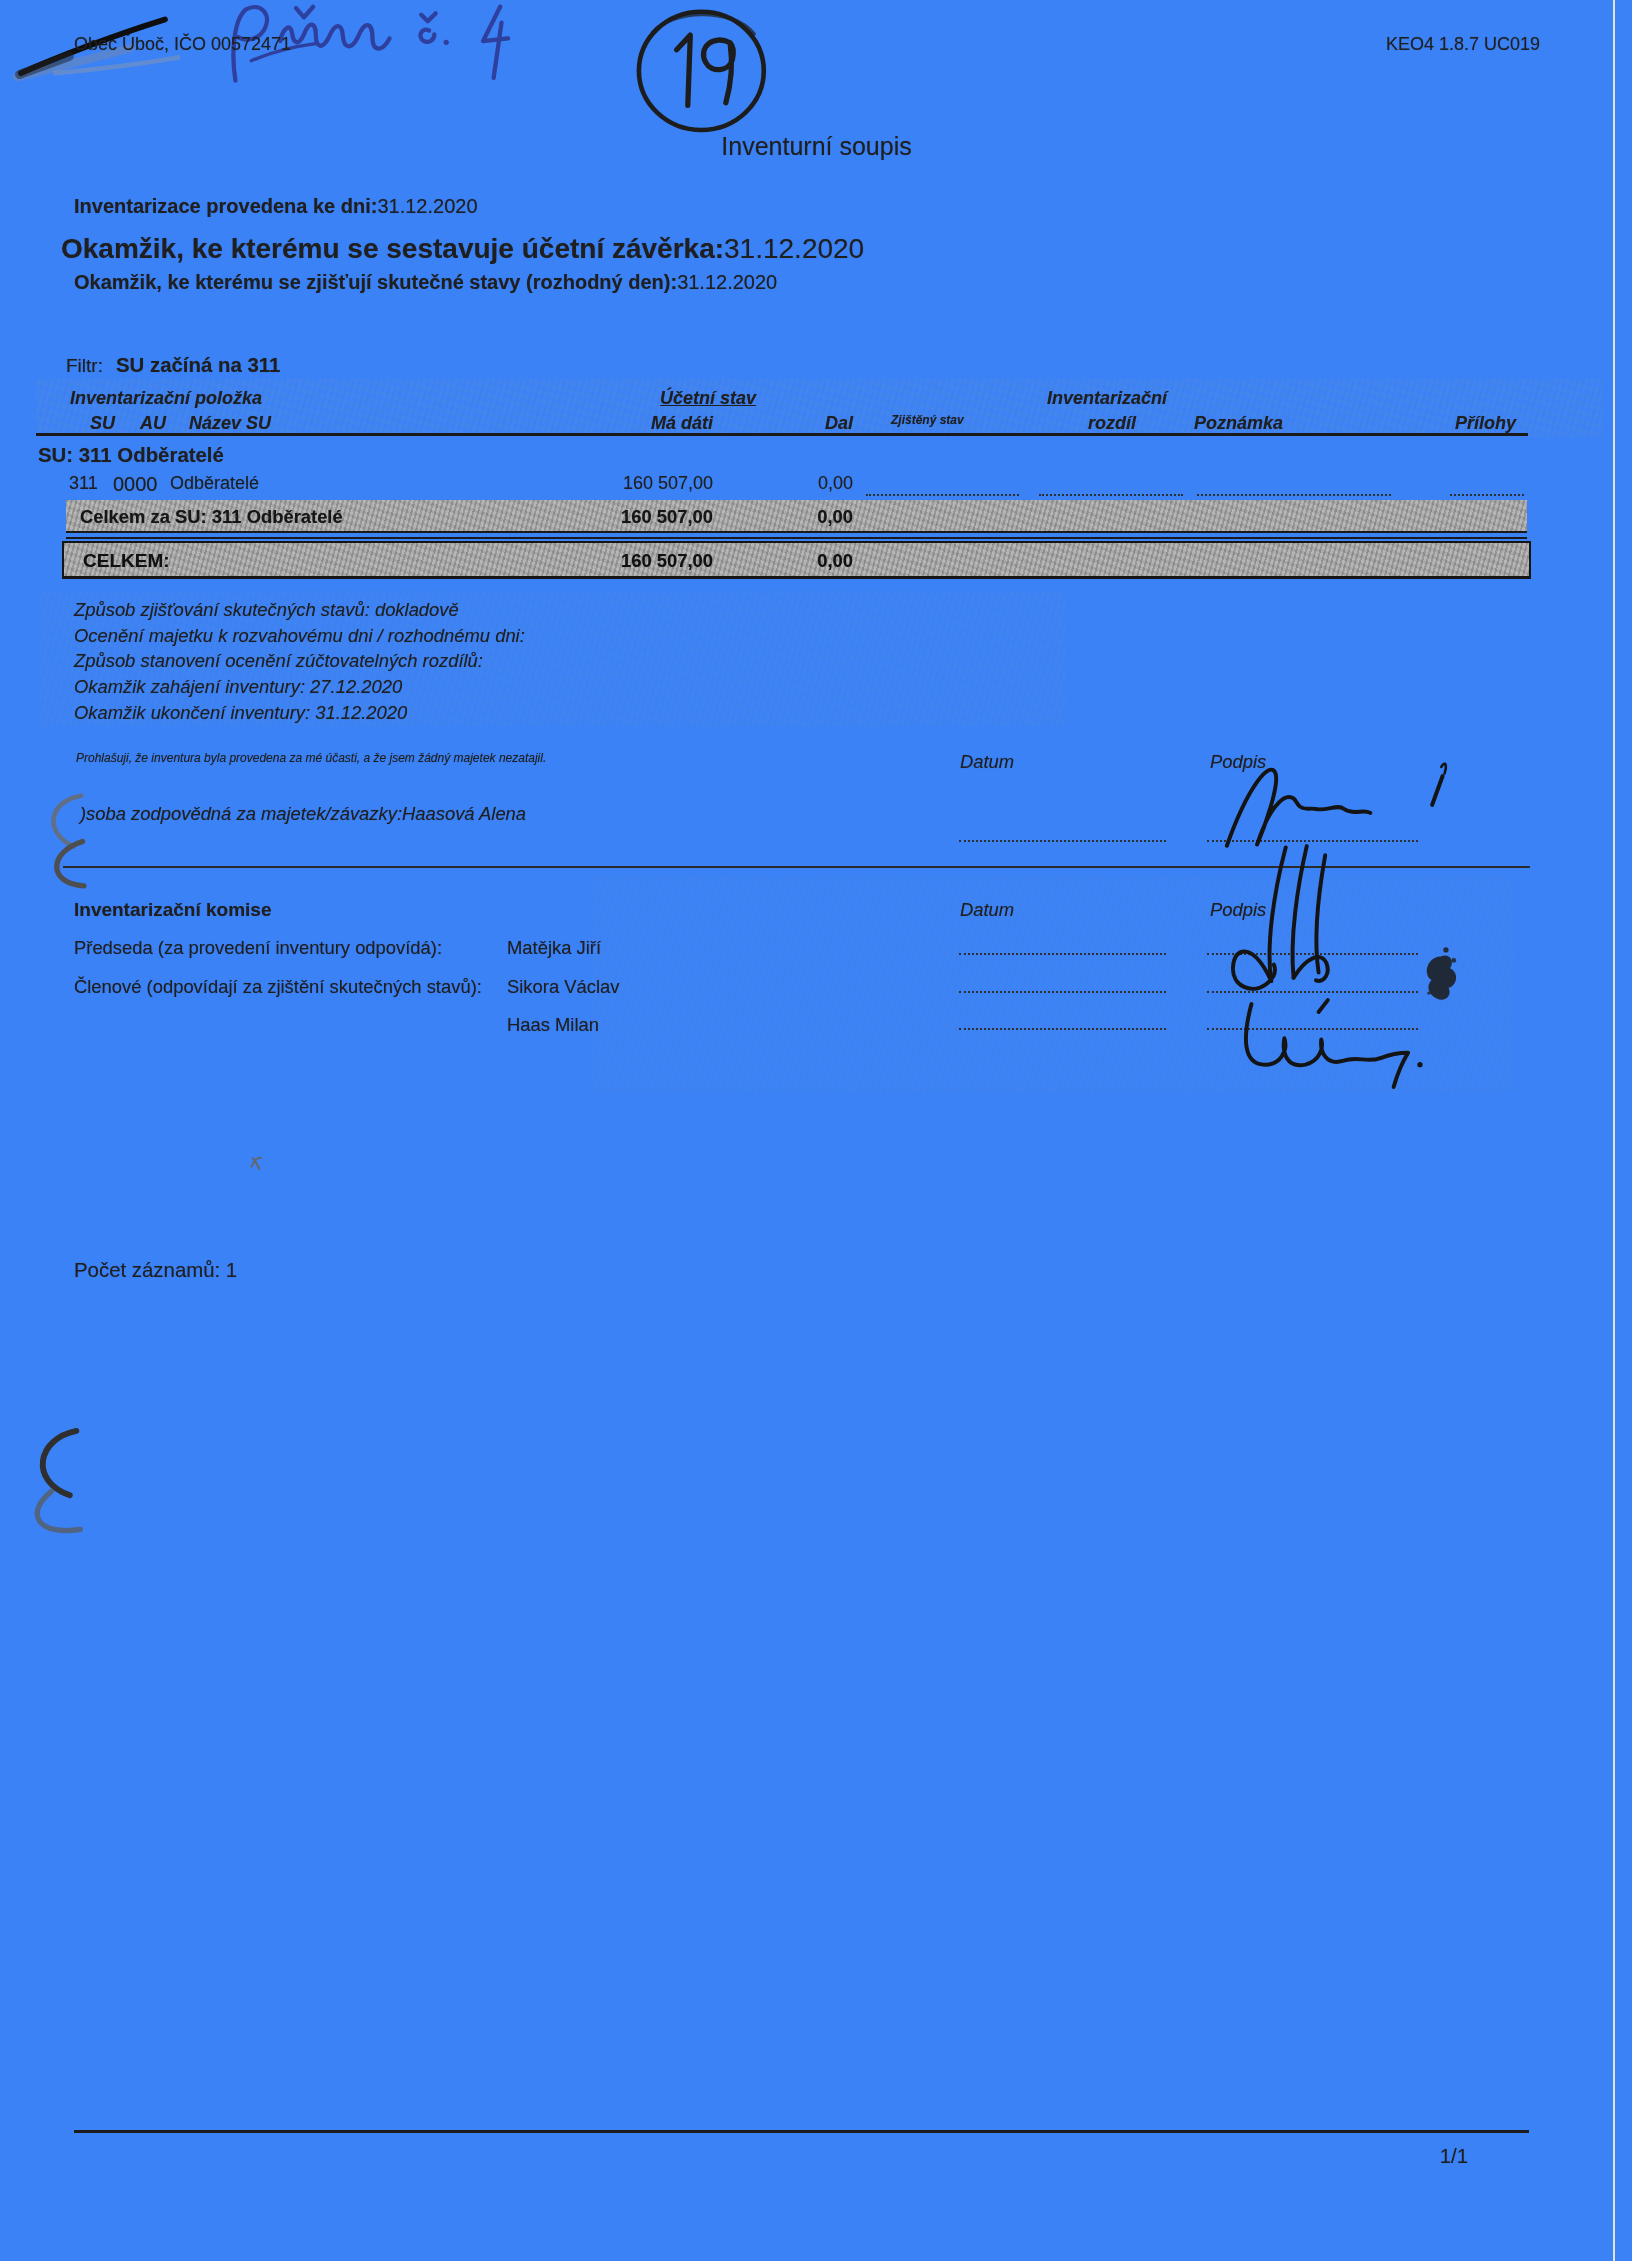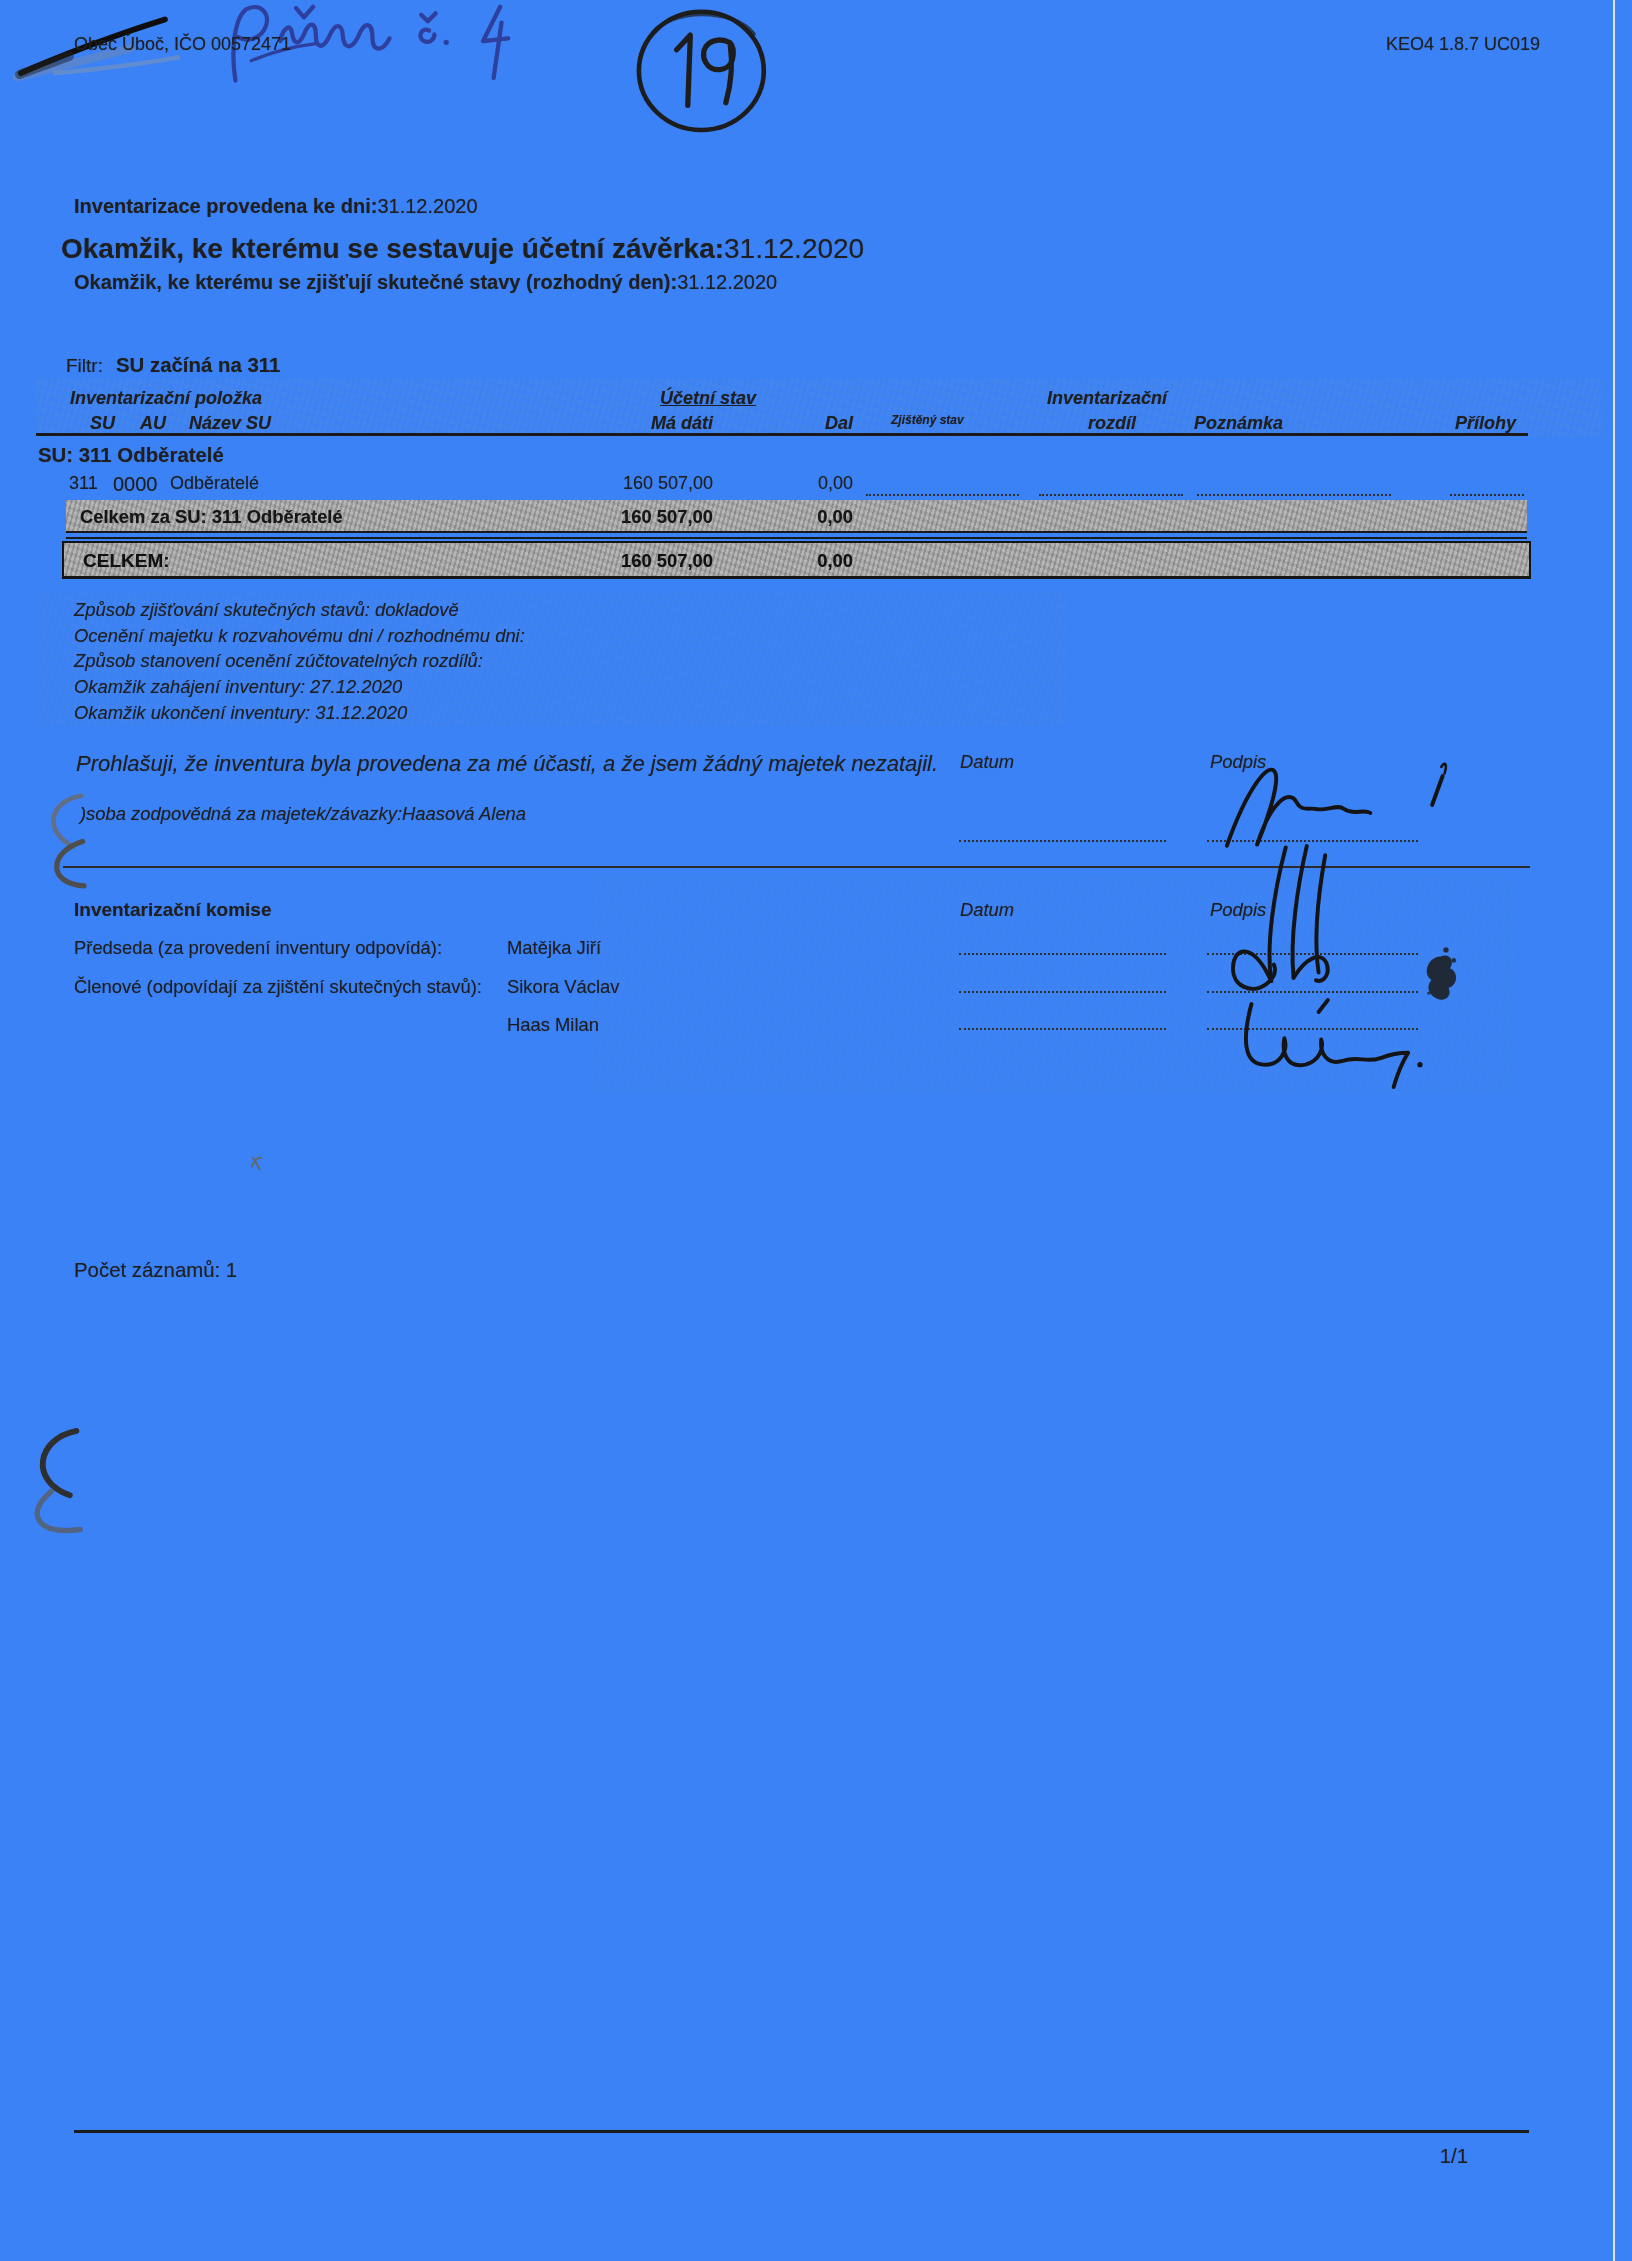--- a/index.html
+++ b/index.html
@@ -68,20 +68,21 @@
       <g transform="rotate(-6 105 100)" stroke-width="8">
         <path d="M70 64 L93 44 L78 150"></path>
         <path d="M152 62 C128 46 102 64 112 88 C119 105 146 106 153 87 C157 75 155 66 152 62 C153 92 148 122 136 152"></path>
       </g>
     </svg>
   </div>
 
   <div class="abs" style="left:74px;top:34px;font-size:18px;">Obec Úboč, IČO 00572471</div>
   <div class="abs r" style="left:1336px;top:34px;width:204px;font-size:18px;">KEO4 1.8.7 UC019</div>
 
+  <div class="abs" style="left:0;top:132px;width:1633px;text-align:center;font-size:25px;white-space:nowrap;">Inventurní soupis</div>
 
   <div class="abs" style="left:74px;top:195px;font-size:20px;">
     <span class="b">Inventarizace provedena ke dni:</span><span>31.12.2020</span>
   </div>
   <div class="abs" style="left:61px;top:233px;font-size:28px;">
     <span class="b">Okamžik, ke kterému se sestavuje účetní závěrka:</span><span>31.12.2020</span>
   </div>
   <div class="abs" style="left:74px;top:271px;font-size:20px;">
     <span class="b">Okamžik, ke kterému se zjišťují skutečné stavy (rozhodný den):</span><span>31.12.2020</span>
   </div>
@@ -126,21 +127,21 @@
   <div class="abs b" style="left:83px;top:550px;font-size:19px;color:#111;">CELKEM:</div>
   <div class="abs b r" style="left:581px;top:550px;width:132px;font-size:18.4px;color:#111;">160 507,00</div>
   <div class="abs b r" style="left:754px;top:550px;width:99px;font-size:18.4px;color:#111;">0,00</div>
 
   <div class="abs i" style="left:74px;top:599px;font-size:18.4px;">Způsob zjišťování skutečných stavů: dokladově</div>
   <div class="abs i" style="left:74px;top:625px;font-size:18.4px;">Ocenění majetku k rozvahovému dni / rozhodnému dni:</div>
   <div class="abs i" style="left:74px;top:650px;font-size:18.4px;">Způsob stanovení ocenění zúčtovatelných rozdílů:</div>
   <div class="abs i" style="left:74px;top:676px;font-size:18.4px;">Okamžik zahájení inventury: 27.12.2020</div>
   <div class="abs i" style="left:74px;top:702px;font-size:18.4px;">Okamžik ukončení inventury: 31.12.2020</div>
 
-  <div class="abs i" style="left:76px;top:751px;font-size:22px;">Prohlašuji, že inventura byla provedena za mé účasti, a že jsem žádný majetek nezatajil.</div>
+  <div class="abs i" style="left:76px;top:751px;font-size:12px;">Prohlašuji, že inventura byla provedena za mé účasti, a že jsem žádný majetek nezatajil.</div>
   <div class="abs i" style="left:960px;top:751px;font-size:18.4px;">Datum</div>
   <div class="abs i" style="left:1210px;top:751px;font-size:18.4px;">Podpis</div>
   <div class="abs i" style="left:80px;top:803px;font-size:18.4px;">)soba zodpovědná za majetek/závazky:Haasová Alena</div>
   <div class="dots" style="left:959px;top:840px;width:207px;"></div>
   <div class="dots" style="left:1207px;top:840px;width:211px;"></div>
 
   <div class="abs" style="left:1215px;top:747px;">
     <svg width="250" height="112" viewBox="0 0 380 170" fill="none" stroke="#141414" stroke-width="6" stroke-linecap="round" stroke-linejoin="round">
       <path d="M18 150 C50 60 84 18 92 40 C98 58 76 120 64 148 C84 86 112 62 124 84 C132 98 142 92 152 94 C170 98 186 86 196 94 C210 104 226 94 236 100"></path>
       <path d="M346 44 L330 88"></path>

